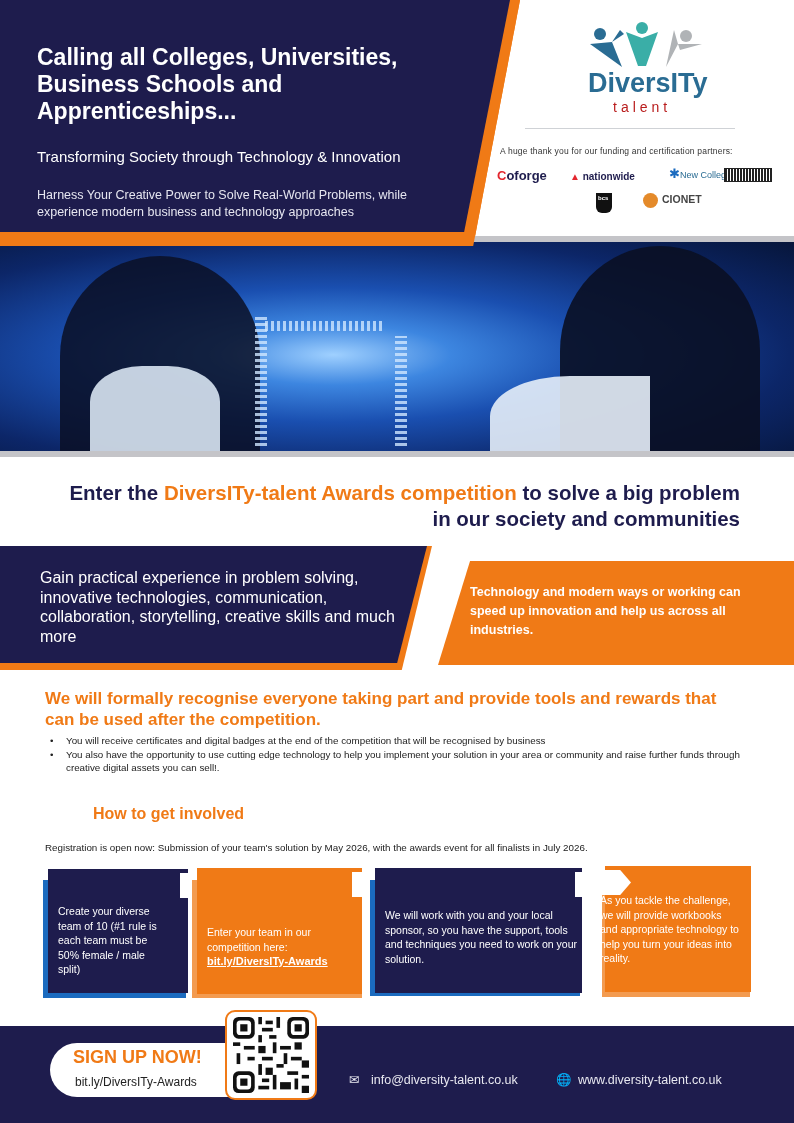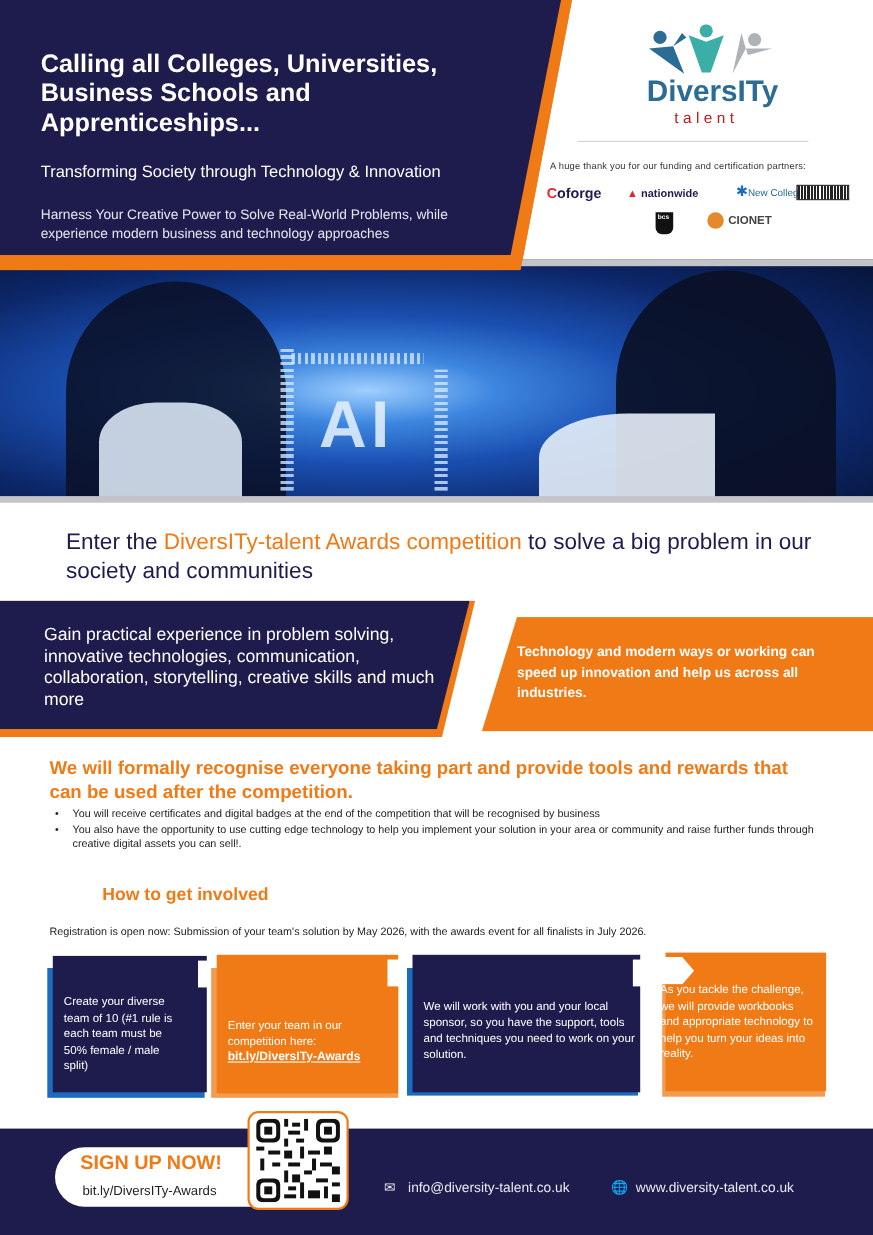--- a/index.html
+++ b/index.html
@@ -22,21 +22,21 @@
   .partners-label { position:absolute; left:500px; top:146px; font-size:8.5px; color:#333; width:290px; letter-spacing:0.2px; }
   .plogo { position:absolute; font-weight:bold; }
 
   
   .photo { position:absolute; left:0; top:236px; width:794px; height:216px; overflow:hidden;
     background: radial-gradient(ellipse at 42% 55%, #9fd0ff 0%, #3d86e0 18%, #1a4fb0 40%, #0c2668 70%, #061436 100%); }
   .photo-bar { position:absolute; left:0; top:236px; width:794px; height:6px; background:#c4c4c8; }
   .photo-bar2 { position:absolute; left:0; top:451px; width:794px; height:6px; background:#c4c4c8; }
 
   
-  .enter { position:absolute; left:60px; top:480px; width:680px; text-align:left; font-size:20.5px; font-weight:normal; color:#1e1c4d; line-height:26px; }
+  .enter { position:absolute; left:60px; top:480px; width:680px; text-align:right; font-size:20.5px; font-weight:bold; color:#1e1c4d; line-height:26px; }
   .enter .hl { color:#f07a16; }
 
   
   .gain-orange { position:absolute; left:0; top:546px; width:432px; height:124px; background:#f07a16; clip-path: polygon(0 0, 100% 0, 93% 100%, 0 100%); }
   .gain-navy { position:absolute; left:0; top:546px; width:427px; height:117px; background:#1e1c4d; clip-path: polygon(0 0, 100% 0, 93% 100%, 0 100%); }
   .gain-text { position:absolute; left:40px; top:568px; width:380px; color:#fff; font-size:16px; line-height:19.5px; }
   .tech-box { position:absolute; left:438px; top:561px; width:356px; height:104px; background:#f07a16; clip-path: polygon(9% 0, 100% 0, 100% 100%, 0 100%); }
   .tech-text { position:absolute; left:470px; top:583px; width:300px; text-align:left; color:#fff; font-weight:bold; font-size:12.5px; line-height:19px; }
 
   
@@ -91,21 +91,20 @@
 <div class="plogo" style="left:654px;top:166px;font-size:9px;color:#2a6c93;font-weight:normal;margin-left:15px;"><span style="color:#1b6bbf;font-size:13px;">✱</span>New College</div>
 <div class="plogo" style="left:724px;top:168px;width:48px;height:14px;background:repeating-linear-gradient(90deg,#222 0 2px,#fff 2px 3px);border:1px solid #222;"></div>
 <div class="plogo" style="left:596px;top:193px;width:16px;height:20px;background:#111;color:#fff;font-size:6px;padding:2px;border-radius:0 0 6px 6px;">bcs</div>
 <div class="plogo" style="left:643px;top:193px;font-size:10.5px;color:#444;"><span style="display:inline-block;width:15px;height:15px;border-radius:50%;background:#e48a2a;vertical-align:middle;margin-right:4px;"></span><span>CIONET</span></div>
 
 <div class="photo">
   <div class="abs" style="left:60px;top:20px;width:200px;height:200px;border-radius:50% 50% 0 0;background:#0a0f24;opacity:0.85;"></div>
   <div class="abs" style="left:90px;top:130px;width:130px;height:90px;background:#d8e4f2;border-radius:40% 40% 0 0;opacity:0.9;"></div>
   <div class="abs" style="left:560px;top:10px;width:200px;height:210px;border-radius:50% 50% 0 0;background:#0a0f24;opacity:0.9;"></div>
   <div class="abs" style="left:490px;top:140px;width:160px;height:80px;background:#e6eef8;border-radius:50% 0 0 0;opacity:0.9;"></div>
-  <div class="abs" style="left:290px;top:115px;font-size:60px;font-weight:bold;color:#e8f3ff;opacity:0.85;letter-spacing:4px;">AI</div>
   <div class="abs" style="left:255px;top:80px;width:12px;height:130px;background:repeating-linear-gradient(0deg,#cfe6ff 0 3px,transparent 3px 6px);opacity:0.8;"></div>
   <div class="abs" style="left:395px;top:100px;width:12px;height:110px;background:repeating-linear-gradient(0deg,#cfe6ff 0 3px,transparent 3px 6px);opacity:0.8;"></div>
   <div class="abs" style="left:265px;top:85px;width:120px;height:10px;background:repeating-linear-gradient(90deg,#cfe6ff 0 3px,transparent 3px 6px);opacity:0.8;"></div>
 </div>
 <div class="photo-bar"></div>
 <div class="photo-bar2"></div>
 
 <div class="hdr-orange" style="height:246px;"></div>
 <div class="hdr-navy"></div>
 <div class="hdr-title">Calling all Colleges, Universities, Business Schools and Apprenticeships...</div>

